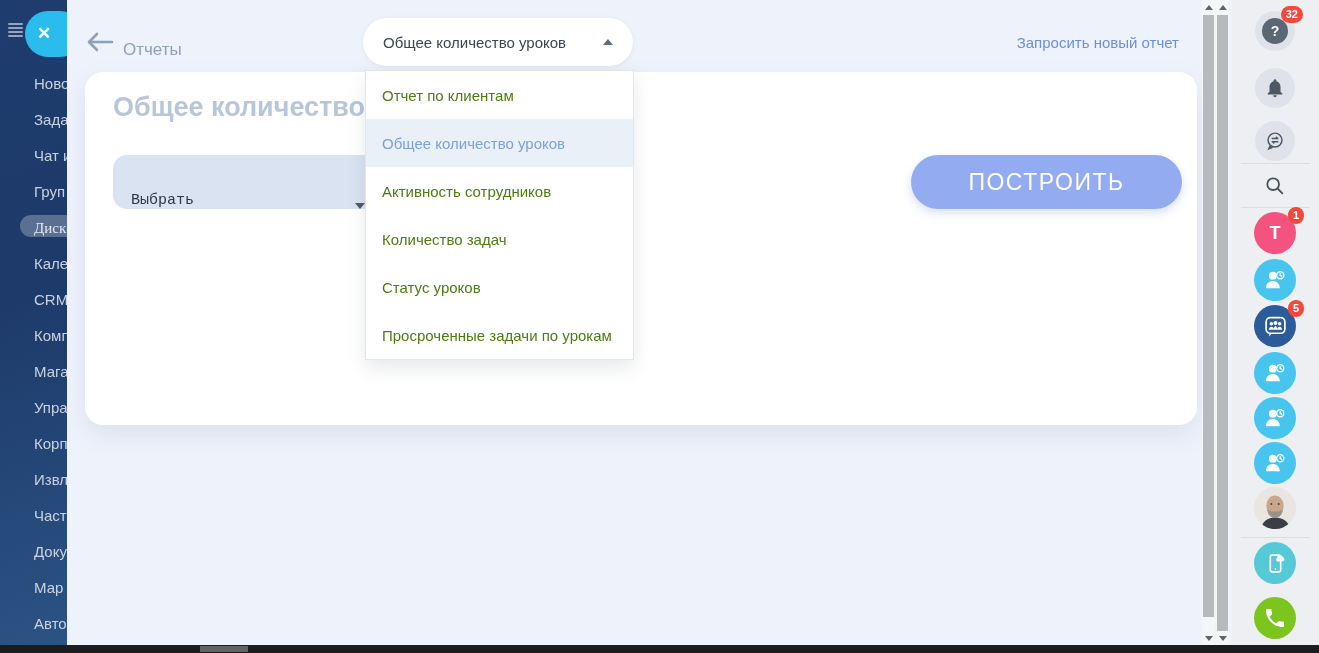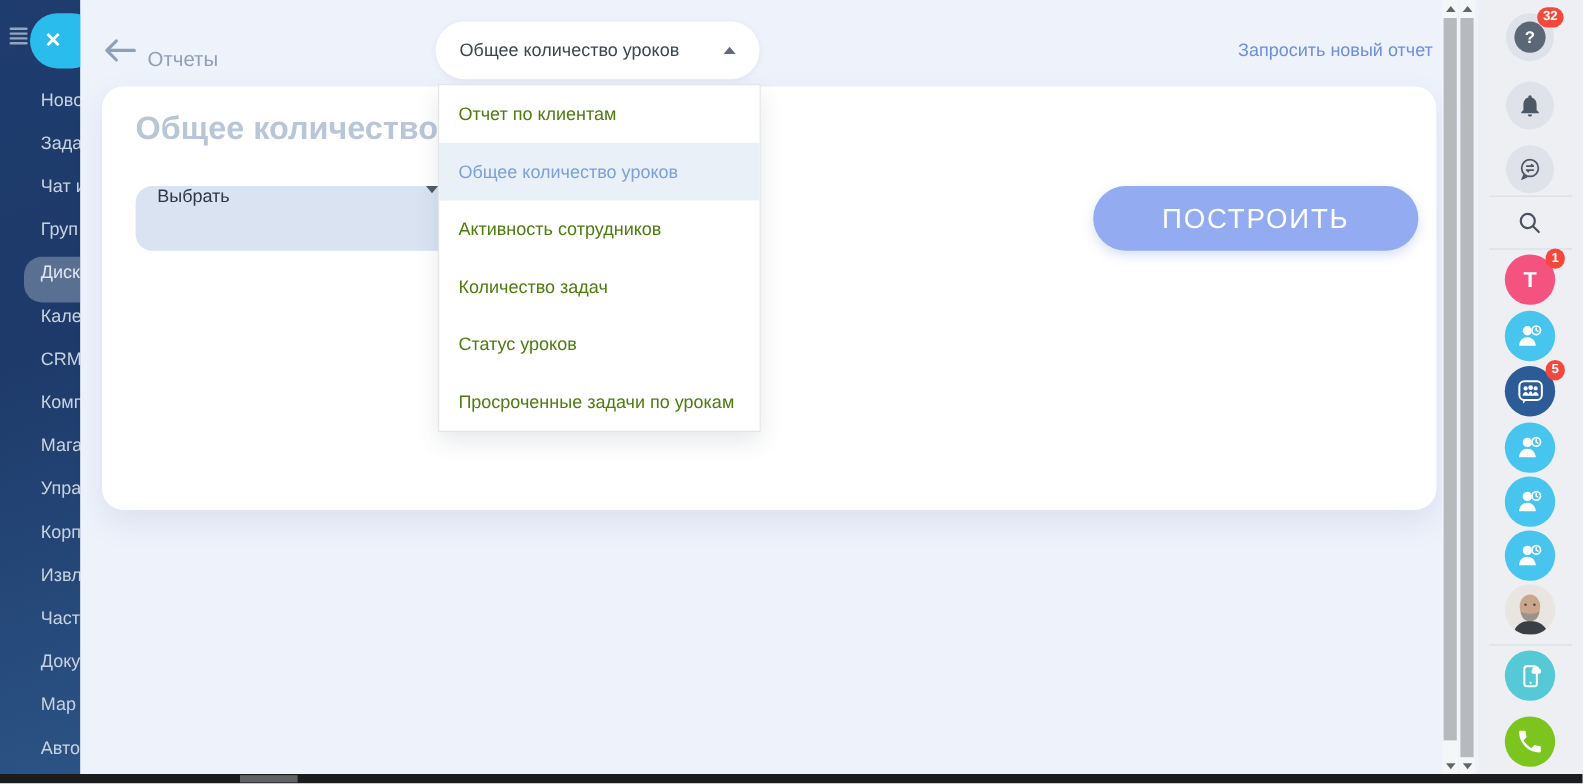--- a/index.html
+++ b/index.html
@@ -11,34 +11,34 @@
   .left-sidebar{position:absolute;left:0;top:0;width:67px;height:645px;z-index:1;
     background:linear-gradient(160deg,#1e3c6d 0%,#1d3a6a 45%,#2b5384 100%);}
   .hamburger{position:absolute;left:8px;top:21px;width:15px;cursor:pointer;}
   .hamburger i{display:block;height:2px;margin:2px 0;background:#93a5bf;border-radius:1px;}
   .close-pill{position:absolute;left:25px;top:11px;width:58px;height:46px;border:none;
     border-radius:23px;background:#2abced;color:#fff;z-index:1;cursor:pointer;}
   .close-pill span{position:absolute;left:12px;top:12px;font-size:17px;font-weight:bold;color:#fff;}
   .side-nav{position:absolute;left:0;top:66px;width:200px;}
   .side-item{height:36px;line-height:36px;padding-left:34px;font-size:15px;color:#c9d3e0;
     white-space:nowrap;cursor:pointer;}
-  .side-item.active .pill{display:inline-block;line-height:normal;padding:5px 16px 16px 14px;margin-left:-14px;
-    border-radius:15px;background:rgba(140,156,181,.55);color:#e2e8f1;}
+  .side-item.active .pill{display:inline-block;line-height:normal;padding:5px 16px 0 14px;margin-left:-14px;
+    border-radius:15px;background:rgba(140,156,181,.55);color:#e2e8f1;font-family:Liberation Serif, serif;}
 
   
   .main-panel{position:absolute;left:67px;top:0;width:1135px;height:645px;background:#eef2fb;z-index:2;}
   .back-arrow{position:absolute;left:18px;top:31px;cursor:pointer;}
   .page-title{position:absolute;left:56px;top:40px;font-size:17px;color:#8fa0b8;}
-  .request-link{position:absolute;right:8px;top:34px;font-size:15px;color:#6d8fdb;cursor:pointer;}
+  .request-link{position:absolute;right:23px;top:34px;font-size:15px;color:#6d8fdb;cursor:pointer;}
 
   .card{position:absolute;left:18px;top:72px;width:1112px;height:353px;background:#ffffff;
     border-radius:18px;box-shadow:0 10px 24px rgba(110,130,170,.14);}
   .card-title{position:absolute;left:28px;top:20px;font-size:27px;font-weight:bold;color:#b9c6d9;}
   .filter-select{position:absolute;left:28px;top:83px;width:270px;height:54px;background:#d9e3f2;
-    border-radius:14px;display:flex;align-items:flex-start;padding:0 18px;font-size:15px;color:#2e3944;cursor:pointer;}
+    border-radius:14px;display:flex;align-items:flex-end;padding:0 18px;font-size:15px;color:#2e3944;cursor:pointer;font-family:Liberation Mono, monospace;}
   .filter-select .caret-down{margin-left:auto;}
   .build-btn{position:absolute;right:15px;top:83px;width:271px;height:54px;border:none;border-radius:27px;
     background:#93acf1;color:#ffffff;font-family:"Liberation Sans",sans-serif;font-size:23px;letter-spacing:1.5px;cursor:pointer;
     box-shadow:0 4px 10px rgba(120,145,225,.28);}
 
   
   .dd-trigger{position:absolute;left:296px;top:18px;width:270px;height:48px;background:#fff;border-radius:24px;
     display:flex;align-items:center;padding:0 20px;font-size:15px;color:#3c4650;z-index:7;cursor:pointer;
     box-shadow:0 1px 5px rgba(90,110,150,.10);}
   .dd-trigger .caret-up{margin-left:auto;}

